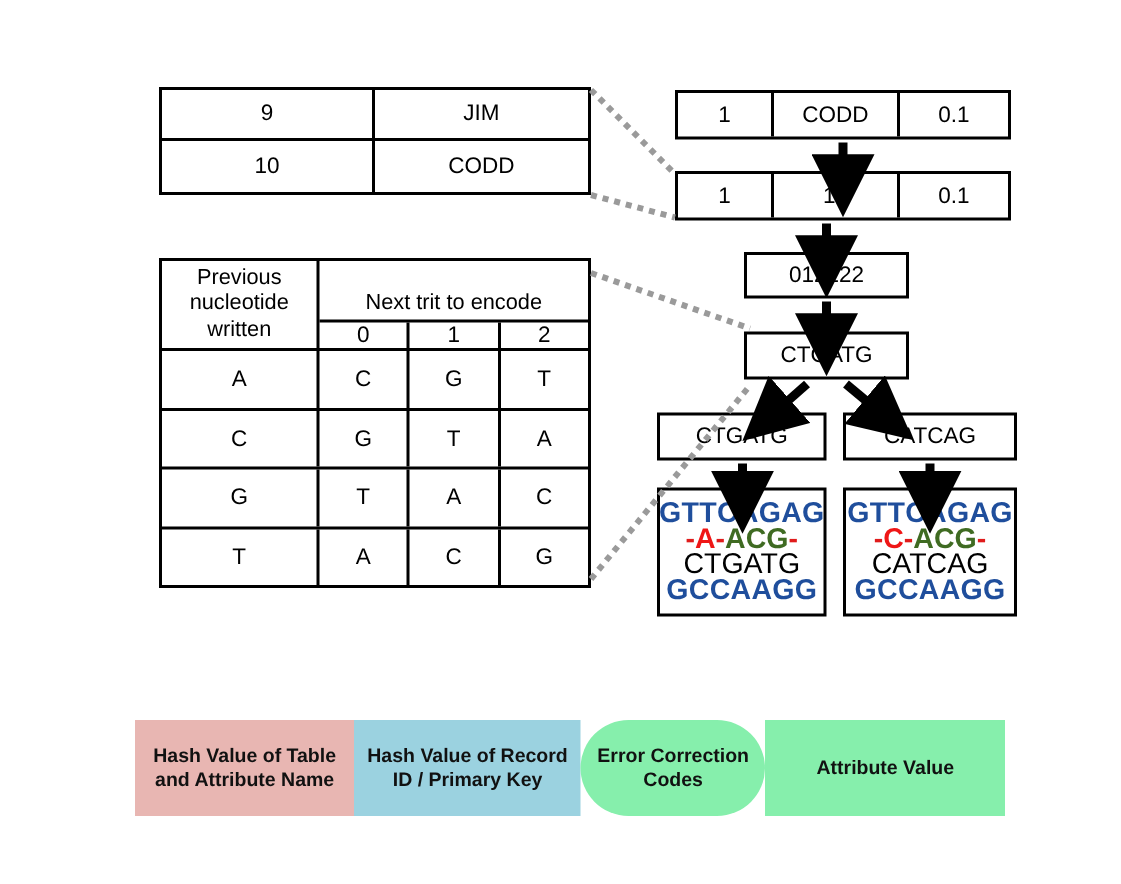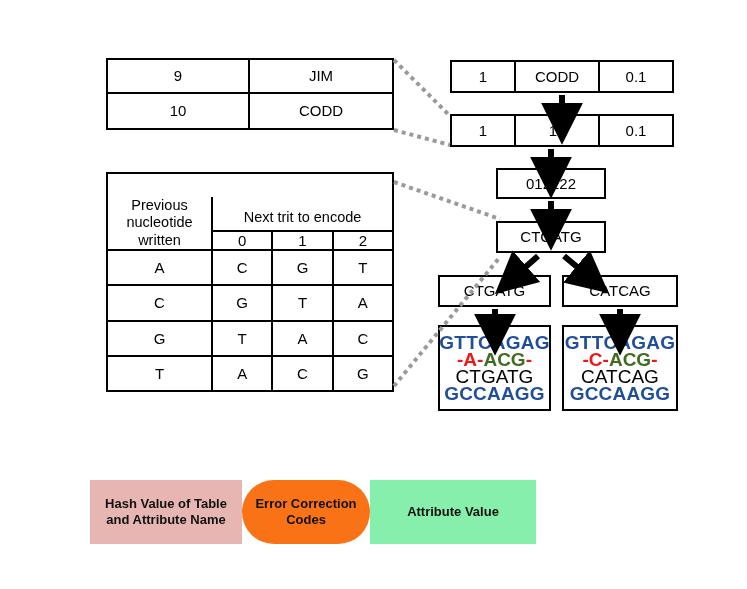--- a/index.html
+++ b/index.html
@@ -65,21 +65,21 @@
 
   
   #lookup {
     position: absolute;
     left: 106px; top: 172px; width: 288px; height: 220px;
     box-sizing: border-box;
     border: 2px solid #000;
     background: #fff;
     display: flex; flex-direction: column;
   }
-  #lookup .hdr { display: flex; height: 77px; border-bottom: 2px solid #000; box-sizing: border-box; align-items: flex-end; }
+  #lookup .hdr { display: flex; height: 60px; border-bottom: 2px solid #000; box-sizing: border-box; }
   #lookup .hdr .prev {
     width: 105px; border-right: 2px solid #000; box-sizing: border-box;
     display: flex; align-items: center; justify-content: center; text-align: center;
     font-size: 14.5px; line-height: 1.2; color: #000;
   }
   #lookup .hdr .right { flex: 1; display: flex; flex-direction: column; }
   #lookup .hdr .right .title {
     height: 28px; border-bottom: 2px solid #000; box-sizing: border-box;
     display: flex; align-items: center; justify-content: center;
     font-size: 14.5px; color: #000; margin-top: 17px;
@@ -260,17 +260,18 @@
     <line x1="620" y1="309" x2="620" y2="321" stroke="#000" stroke-width="6" marker-end="url(#blockarrow)"></line>
 
     <line x1="394" y1="60" x2="450" y2="116" stroke="#9a9a9a" stroke-width="4" stroke-dasharray="4,4" stroke-linecap="butt"></line>
     <line x1="394" y1="130" x2="450" y2="145" stroke="#9a9a9a" stroke-width="4" stroke-dasharray="4,4" stroke-linecap="butt"></line>
     <line x1="394" y1="182" x2="500" y2="219" stroke="#9a9a9a" stroke-width="4" stroke-dasharray="4,4" stroke-linecap="butt"></line>
     <line x1="394" y1="386" x2="500" y2="257" stroke="#9a9a9a" stroke-width="4" stroke-dasharray="4,4" stroke-linecap="butt"></line>
   </svg>
 
   <div id="legend">
     <div class="seg s0" style="background:#e8b6b2;">Hash Value of Table and Attribute Name</div>
-    <div class="seg s2" style="background:#f97316;border-radius:32px;">Error Correction Codes</div>
+    <div class="seg s1" style="background:#9bd2e0;">Hash Value of Record ID / Primary Key</div>
+    <div class="seg s2" style="background:#86efac;border-radius:32px;">Error Correction Codes</div>
     <div class="seg s3" style="background:#86efac;">Attribute Value</div>
   </div>
 
 </div>
 
 </body></html>

